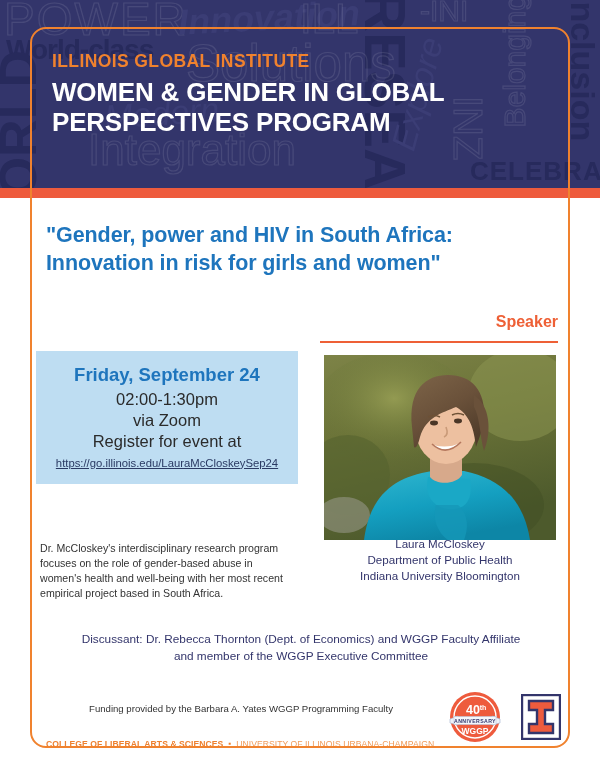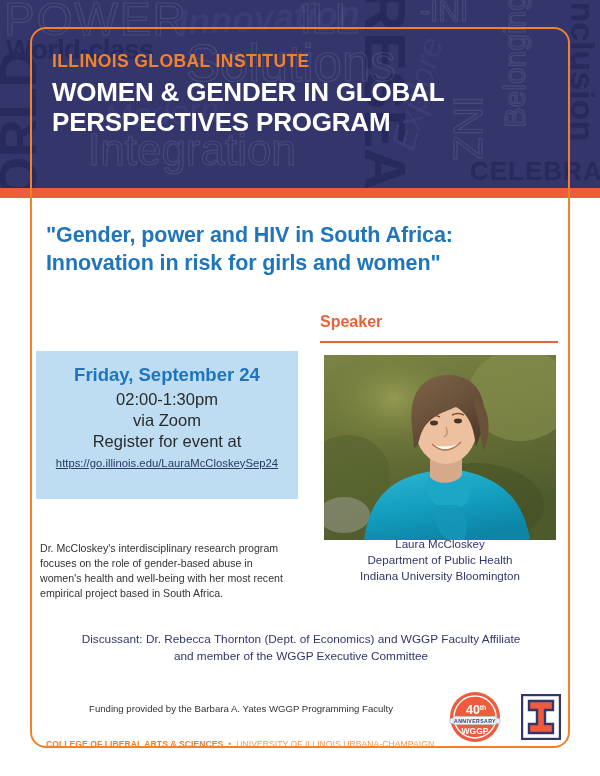--- a/index.html
+++ b/index.html
@@ -119,21 +119,21 @@
     letter-spacing: -0.1px;
   }
   .talk-title .tl { display: block; }
 
   
   .speaker-label {
     position: absolute;
     left: 320px;
     top: 313px;
     width: 238px;
-    text-align: left;
+    text-align: right;
     color: #EE6036;
     font-size: 16px;
     font-weight: bold;
   }
   .speaker-rule {
     position: absolute;
     left: 320px;
     top: 341px;
     width: 238px;
     height: 2px;
@@ -161,21 +161,21 @@
     line-height: 1.37;
   }
   .speaker-meta .nm { display: block; }
 
   
   .info-box {
     position: absolute;
     left: 36px;
     top: 351px;
     width: 262px;
-    height: 148px;
+    height: 133px;
     background: #BEDDF2;
     text-align: center;
     box-sizing: border-box;
     padding-top: 13px;
   }
   .info-date {
     color: #1E75BD;
     font-size: 18.5px;
     font-weight: bold;
     line-height: 1.2;

